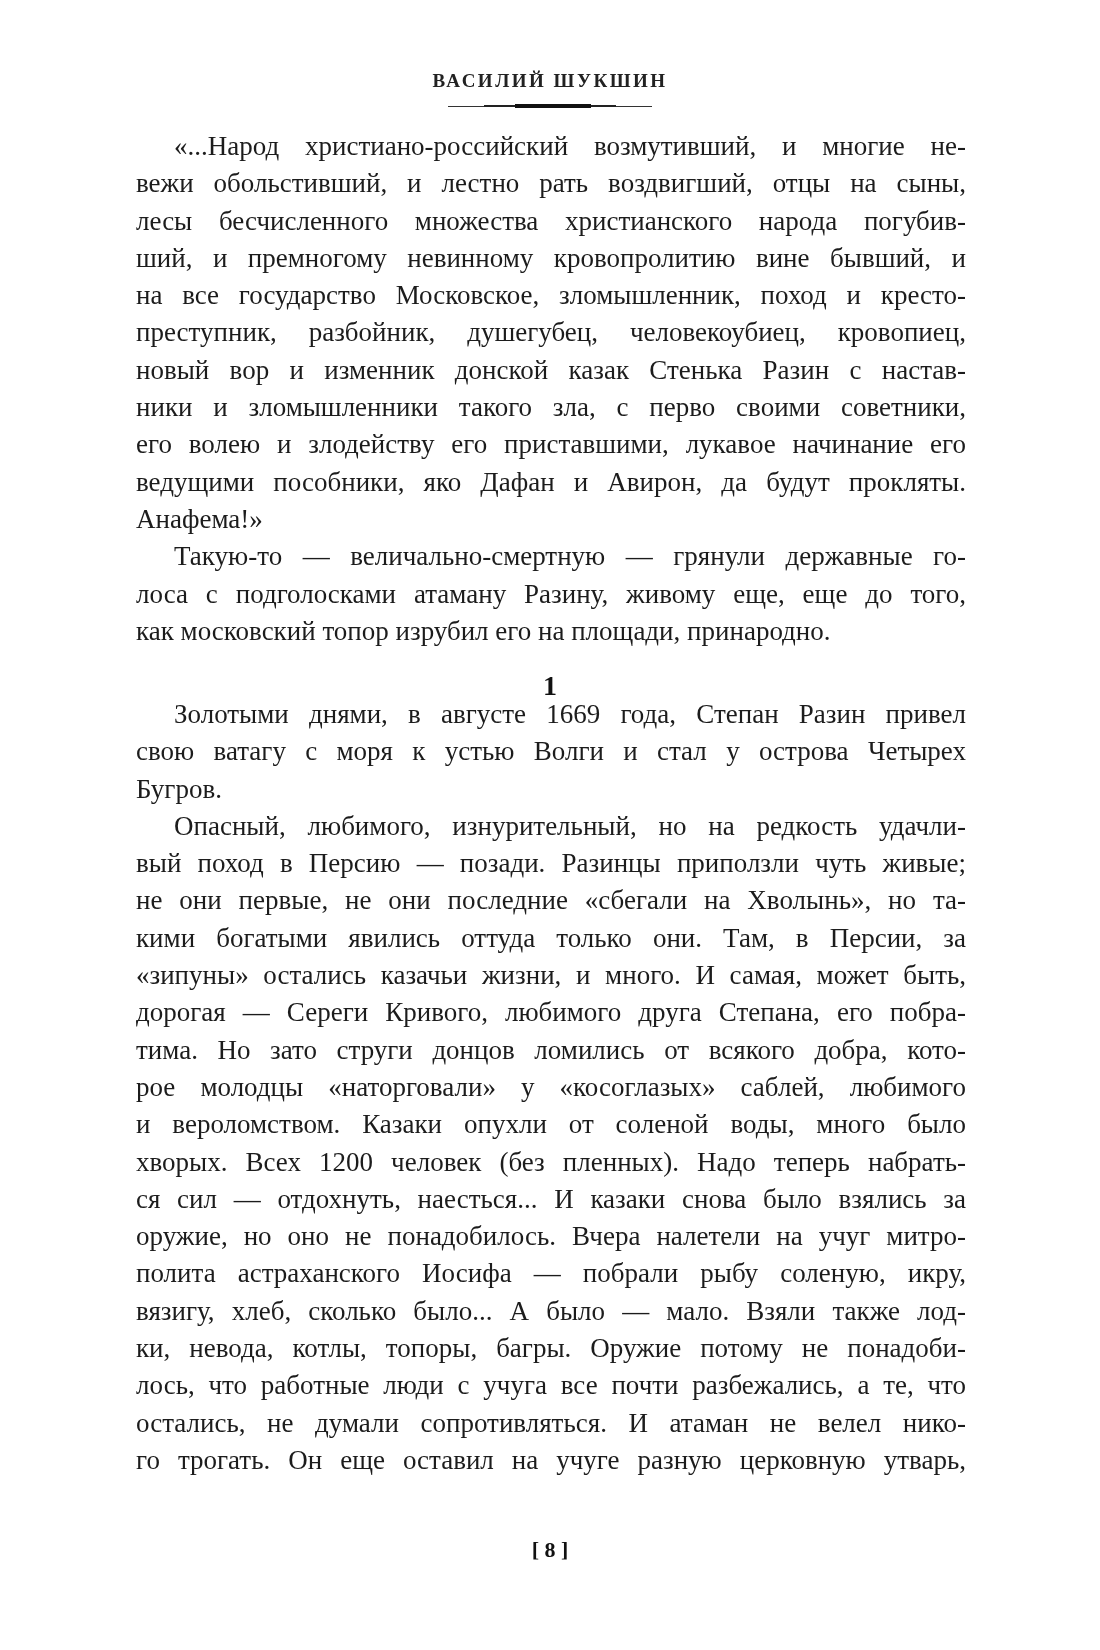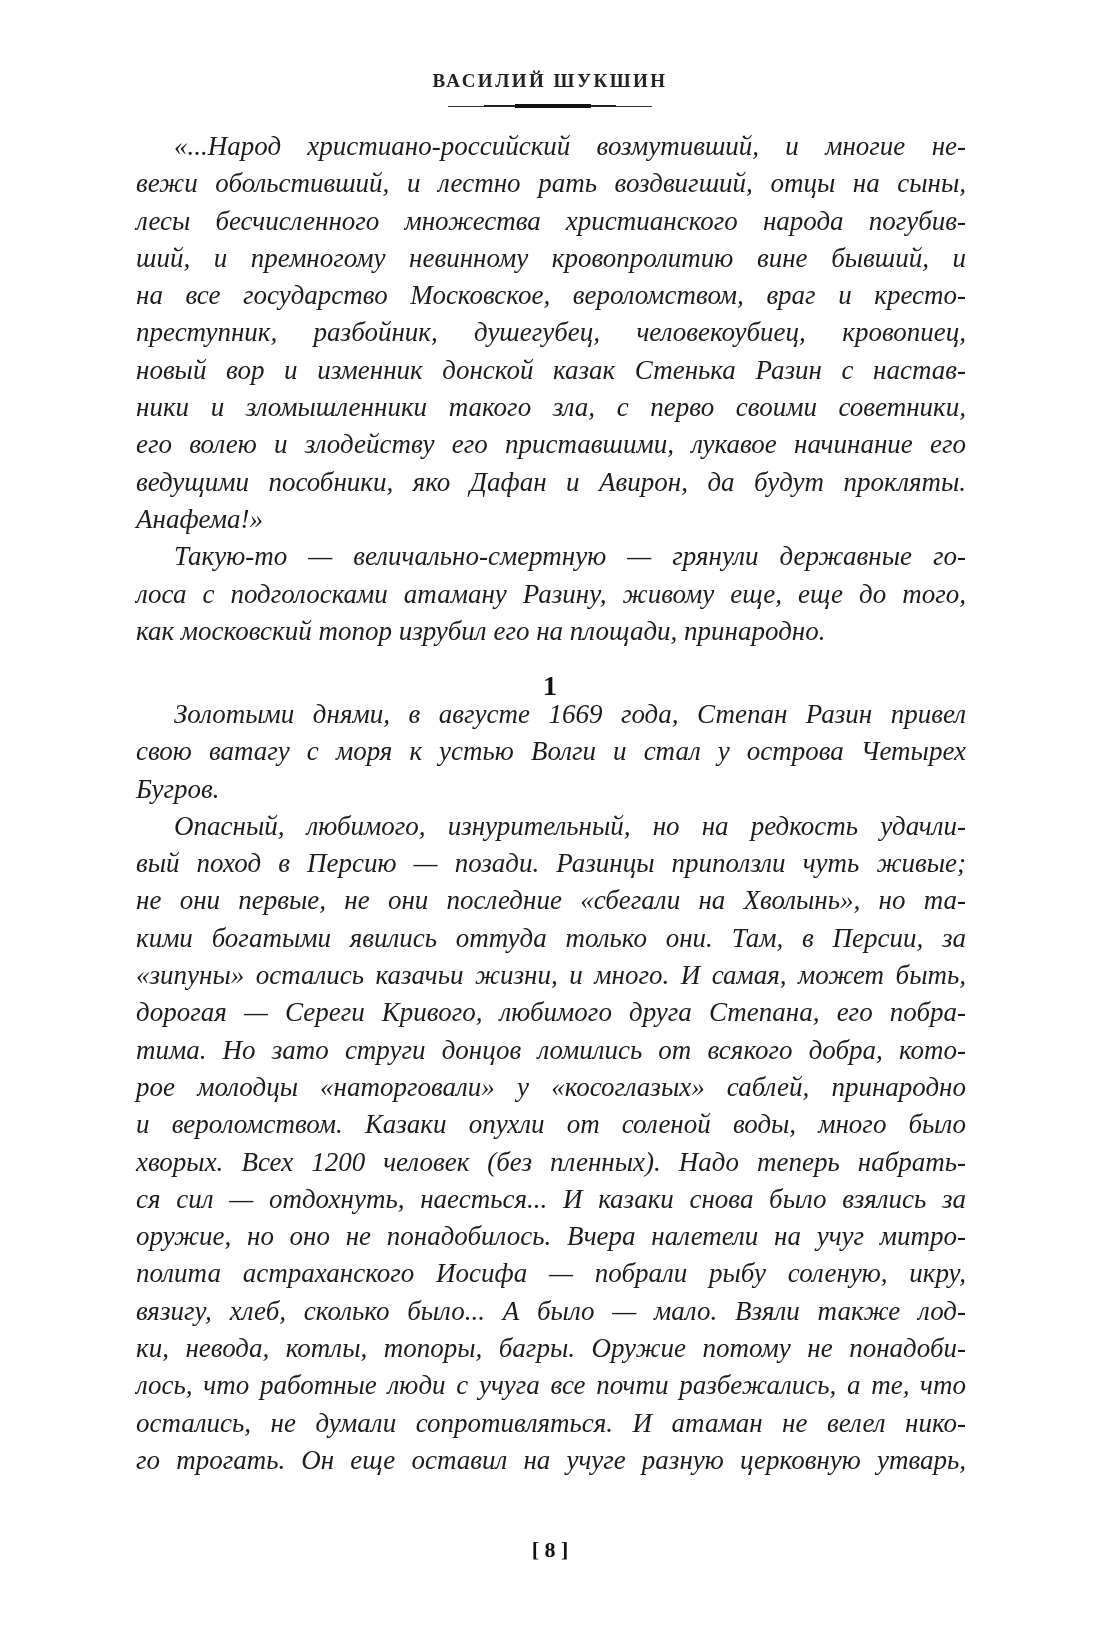--- a/index.html
+++ b/index.html
@@ -59,21 +59,20 @@
     }
     .body-text {
       position: absolute;
       left: 136px;
       top: 128px;
       width: 830px;
       font-size: 27px;
       line-height: 37.3px;
       text-align: justify;
       color: #1c1c1c;
-      font-style: italic;
     }
     .line {
       display: block;
       white-space: nowrap;
       text-align-last: justify;
       text-align: justify;
       height: 37.3px;
     }
     .line.indent { padding-left: 38px; }
     .line.last { text-align-last: left; }
@@ -111,21 +110,21 @@
     <div class="thin"></div>
     <div class="mid"></div>
     <div class="thick"></div>
   </div>
 
   <div class="body-text">
     <span class="line indent">«...Народ христиано-российский возмутивший, и многие не-</span>
     <span class="line">вежи обольстивший, и лестно рать воздвигший, отцы на сыны,</span>
     <span class="line">лесы бесчисленного множества христианского народа погубив-</span>
     <span class="line">ший, и премногому невинному кровопролитию вине бывший, и</span>
-    <span class="line">на все государство Московское, вероломством, враг и кресто-</span>
+    <span class="line">на все государство Московское, зломышленник, поход и кресто-</span>
     <span class="line">преступник, разбойник, душегубец, человекоубиец, кровопиец,</span>
     <span class="line">новый вор и изменник донской казак Стенька Разин с настав-</span>
     <span class="line">ники и зломышленники такого зла, с перво своими советники,</span>
     <span class="line">его волею и злодейству его приставшими, лукавое начинание его</span>
     <span class="line">ведущими пособники, яко Дафан и Авирон, да будут прокляты.</span>
     <span class="line last">Анафема!»</span>
     <span class="line indent">Такую-то — величально-смертную — грянули державные го-</span>
     <span class="line">лоса с подголосками атаману Разину, живому еще, еще до того,</span>
     <span class="line last">как московский топор изрубил его на площади, принародно.</span>
   </div>
@@ -136,21 +135,21 @@
     <span class="line indent">Золотыми днями, в августе 1669 года, Степан Разин привел</span>
     <span class="line">свою ватагу с моря к устью Волги и стал у острова Четырех</span>
     <span class="line last">Бугров.</span>
     <span class="line indent">Опасный, любимого, изнурительный, но на редкость удачли-</span>
     <span class="line">вый поход в Персию — позади. Разинцы приползли чуть живые;</span>
     <span class="line">не они первые, не они последние «сбегали на Хволынь», но та-</span>
     <span class="line">кими богатыми явились оттуда только они. Там, в Персии, за</span>
     <span class="line">«зипуны» остались казачьи жизни, и много. И самая, может быть,</span>
     <span class="line">дорогая — Сереги Кривого, любимого друга Степана, его побра-</span>
     <span class="line">тима. Но зато струги донцов ломились от всякого добра, кото-</span>
-    <span class="line">рое молодцы «наторговали» у «косоглазых» саблей, принародно</span>
+    <span class="line">рое молодцы «наторговали» у «косоглазых» саблей, любимого</span>
     <span class="line">и вероломством. Казаки опухли от соленой воды, много было</span>
     <span class="line">хворых. Всех 1200 человек (без пленных). Надо теперь набрать-</span>
     <span class="line">ся сил — отдохнуть, наесться... И казаки снова было взялись за</span>
     <span class="line">оружие, но оно не понадобилось. Вчера налетели на учуг митро-</span>
     <span class="line">полита астраханского Иосифа — побрали рыбу соленую, икру,</span>
     <span class="line">вязигу, хлеб, сколько было... А было — мало. Взяли также лод-</span>
     <span class="line">ки, невода, котлы, топоры, багры. Оружие потому не понадоби-</span>
     <span class="line">лось, что работные люди с учуга все почти разбежались, а те, что</span>
     <span class="line">остались, не думали сопротивляться. И атаман не велел нико-</span>
     <span class="line">го трогать. Он еще оставил на учуге разную церковную утварь,</span>

